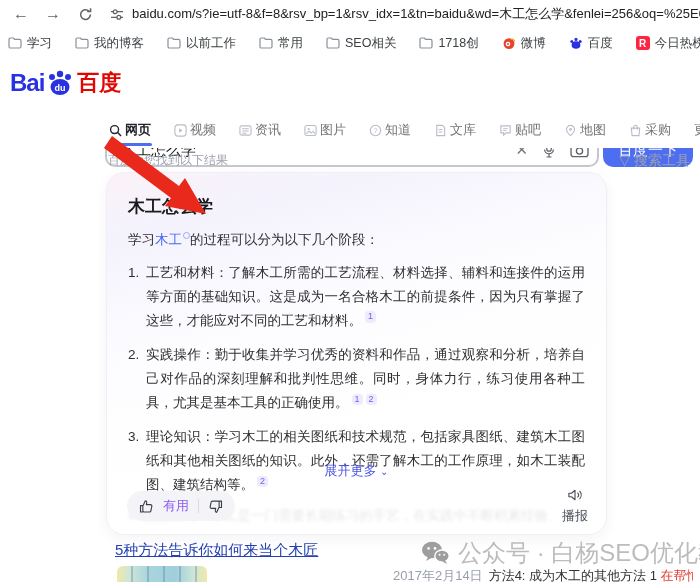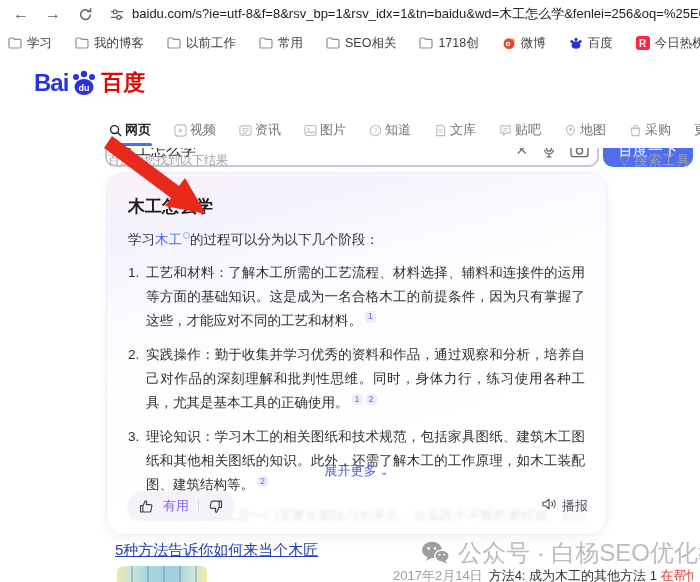--- a/index.html
+++ b/index.html
@@ -18,21 +18,21 @@
   .url-text { font-size:13px; color:#202124; white-space:nowrap; overflow:hidden; margin-left:8px; }
   
   .bookmarks { position:absolute; left:0; top:28px; width:700px; height:30px;
     background:#fff; display:flex; align-items:center; padding-left:8px; }
   .bm { display:flex; align-items:center; margin-right:23px; cursor:pointer; flex:none; }
   .bm .bm-label { font-size:12.5px; color:#3c4043; margin-left:5px; white-space:nowrap; }
   .chip { width:14px; height:14px; border-radius:3px; color:#fff; font-size:10px; font-weight:bold;
     display:inline-flex; align-items:center; justify-content:center; }
   
   .bd-header { position:absolute; left:0; top:58px; width:700px; height:60px; background:#fff; }
-  .bd-logo { position:absolute; left:10px; top:10px; display:flex; align-items:center; cursor:pointer;margin-left:24px; }
+  .bd-logo { position:absolute; left:10px; top:10px; display:flex; align-items:center; cursor:pointer; }
   .logo-bai { color:#2932e1; font-size:24px; font-weight:bold; letter-spacing:-1px; }
   .logo-cn  { color:#e10602; font-size:22px; font-weight:bold; margin-left:2px; }
   .paw { margin-left:1px; }
   .search-wrap { position:absolute; left:105px; top:75px; width:494px; height:34px; }
   .search-input { width:100%; height:100%; border:2px solid #c4c7ce; border-radius:10px;
     font-size:15px; color:#222; padding:0 96px 0 14px; outline:none;
     font-family:"Liberation Sans","DejaVu Sans",sans-serif; }
   .search-icons { position:absolute; right:10px; top:0; height:34px; display:flex; align-items:center; gap:14px; }
   .s-ic { display:flex; align-items:center; justify-content:center; cursor:pointer; color:#5f6368; }
   .clear-x { font-size:15px; color:#73777f; }
@@ -72,21 +72,21 @@
     white-space:nowrap; overflow:hidden; margin-top:2px; }
   .expand { position:absolute; left:0; right:0; bottom:54px; text-align:center;
     font-size:13px; color:#4753e6; cursor:pointer; }
   .chev { font-size:10px; }
   .card-actions { position:absolute; left:20px; right:18px; bottom:13px; height:30px;
     display:flex; align-items:center; justify-content:space-between; }
   .useful-pill { display:flex; align-items:center; background:#f4f4f8; border-radius:16px;
     padding:6px 12px; gap:9px; cursor:pointer; }
   .useful-pill .lbl { font-size:13px; color:#8b5cf6; }
   .pill-div { width:1px; height:14px; background:#dadbe2; }
-  .broadcast { display:flex; gap:5px; font-size:13px; color:#4c505c; cursor:pointer; }
+  .broadcast { display:flex; align-items:center; gap:5px; font-size:13px; color:#4c505c; cursor:pointer;flex-direction:column; }
   
   .anno-arrow { position:absolute; left:0; top:0; pointer-events:none; z-index:5; }
   
   .result-title { position:absolute; left:115px; top:541px; font-size:15px; font-weight:500;
     color:#2440b3; text-decoration:underline; cursor:pointer; }
   .watermark { position:absolute; left:420px; top:537px; display:flex; align-items:center;
     gap:8px; color:#bcbcbc; font-size:24px; white-space:nowrap; }
   .thumb { position:absolute; left:117px; top:566px; width:90px; height:56px; border-radius:6px;
     background:linear-gradient(90deg,#efe9a4 0%,#cfe6d8 14%,#a8d4de 35%,#9fcfdc 65%,#cfe6d8 86%,#efe9a4 100%);
     cursor:pointer; }

